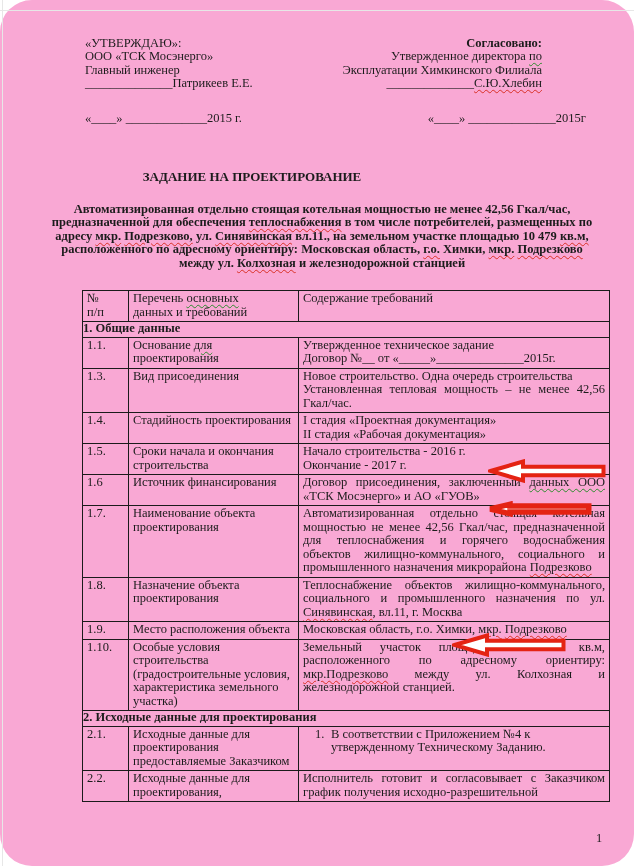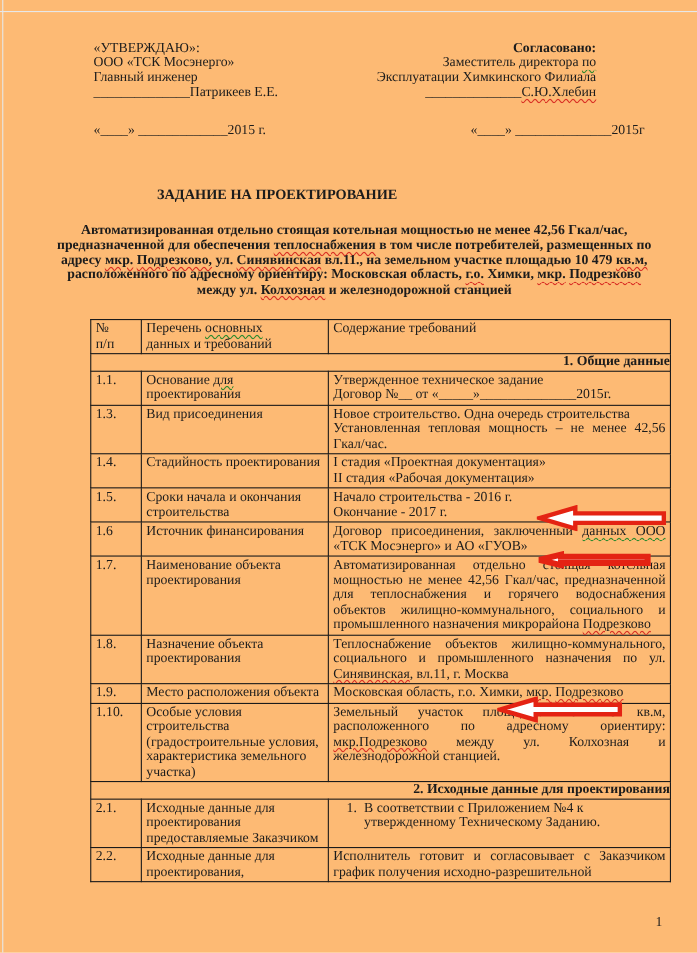--- a/index.html
+++ b/index.html
@@ -2,42 +2,42 @@
 <html lang="ru"><head>
 <meta charset="utf-8">
 <style>
   html,body { margin:0; padding:0; background:#ffffff; }
   body {
     width:634px; height:866px;
     font-family:"Liberation Serif", serif;
     font-size:12.5px; color:#1c1c1c;
     position:relative; overflow:hidden;
   }
-  .page { position:absolute; inset:0; background:#fdba74; }
+  .page { position:absolute; inset:0; background:#f9a8d4;border-radius:32px; }
 
   .edge-top  { position:absolute; top:10px; left:0; width:634px; height:1px; background:#e7e7e7; }
   .edge-left { position:absolute; top:0; left:2px; width:1px; height:866px; background:#e7e7e7; }
 
   .approval-left  { position:absolute; left:85px; top:37px; line-height:13.4px; }
   .approval-right { position:absolute; top:37px; right:48px; width:330px; text-align:right; line-height:13.4px; }
   .approval-right .title-line, .approval-right .line { padding-right:44px; }
   .approval-right .date { padding-right:0; }
   .date { margin-top:21px; }
   .bold { font-weight:bold; }
 
   .doc-title { position:absolute; top:169px; left:0; width:504px; text-align:center; font-weight:bold; font-size:13px; }
   .intro { position:absolute; top:203px; left:44px; width:556px; text-align:center; font-weight:bold; line-height:13.4px; }
 
   .req-table { position:absolute; top:290px; left:82px; width:527px; border-collapse:collapse; table-layout:fixed; }
   .req-table td, .req-table th {
     border:1px solid #1b1b1b; vertical-align:top;
     padding:1px 4px 2px 4px; line-height:13.5px;
     font-weight:normal; text-align:left; overflow:hidden;
   }
-  .req-table tr.section td { text-align:right; font-weight:bold; padding:0 0 1px 0; }
+  .req-table tr.section td { text-align:left; font-weight:bold; padding:0 0 1px 0; }
   .para { margin:0; }
   .cell-justify .para { text-align:justify; }
   .pad-top { padding-top:5px; }
   .num-para { display:flex; margin-left:12px; }
   .num-col { flex:0 0 16px; }
   .num-body { flex:1; }
 
   .sq-red, .sq-green {
     text-decoration-line:underline; text-decoration-style:wavy;
     text-decoration-thickness:1px; text-underline-offset:2px;
@@ -63,21 +63,21 @@
         <div class="line"><span>ООО «ТСК Мосэнерго»</span></div>
         <div class="line"><span>Главный инженер</span></div>
         <div class="line"><span>______________Патрикеев Е.Е.</span></div>
       </div>
     <div class="date"><span>«____» _____________2015 г.</span></div>
   </div>
 
   <div class="approval-right">
     <div class="title-line bold">Согласовано:</div>
     <div>
-        <div class="line"><span>Заместитель директора </span><span class="sq-green">по</span></div>
+        <div class="line"><span>Утвержденное директора </span><span class="sq-green">по</span></div>
         <div class="line"><span>Эксплуатации Химкинского Филиала</span></div>
         <div class="line"><span>______________</span><span class="sq-red">С.Ю.Хлебин</span></div>
       </div>
     <div class="date"><span>«____»  ______________2015г</span></div>
   </div>
 
   <div class="doc-title">ЗАДАНИЕ НА ПРОЕКТИРОВАНИЕ</div>
 
   <div class="intro"><span>Автоматизированная отдельно стоящая котельная мощностью не менее 42,56 Гкал/час, предназначенной для обеспечения </span><span class="sq-red">теплоснабжения</span><span> в том числе потребителей, размещенных по адресу </span><span class="sq-red">мкр.</span><span> </span><span class="sq-red">Подрезково,</span><span> ул. </span><span class="sq-red">Синявинская</span><span> вл.11., на земельном участке площадью 10 479 </span><span class="sq-red">кв.м,</span><span> расположенного по адресному ориентиру: Московская область, </span><span class="sq-red">г.о.</span><span> Химки, </span><span class="sq-red">мкр.</span><span> </span><span class="sq-red">Подрезково</span><span> между ул. </span><span class="sq-red">Колхозная</span><span> и железнодорожной станцией</span></div>
 

